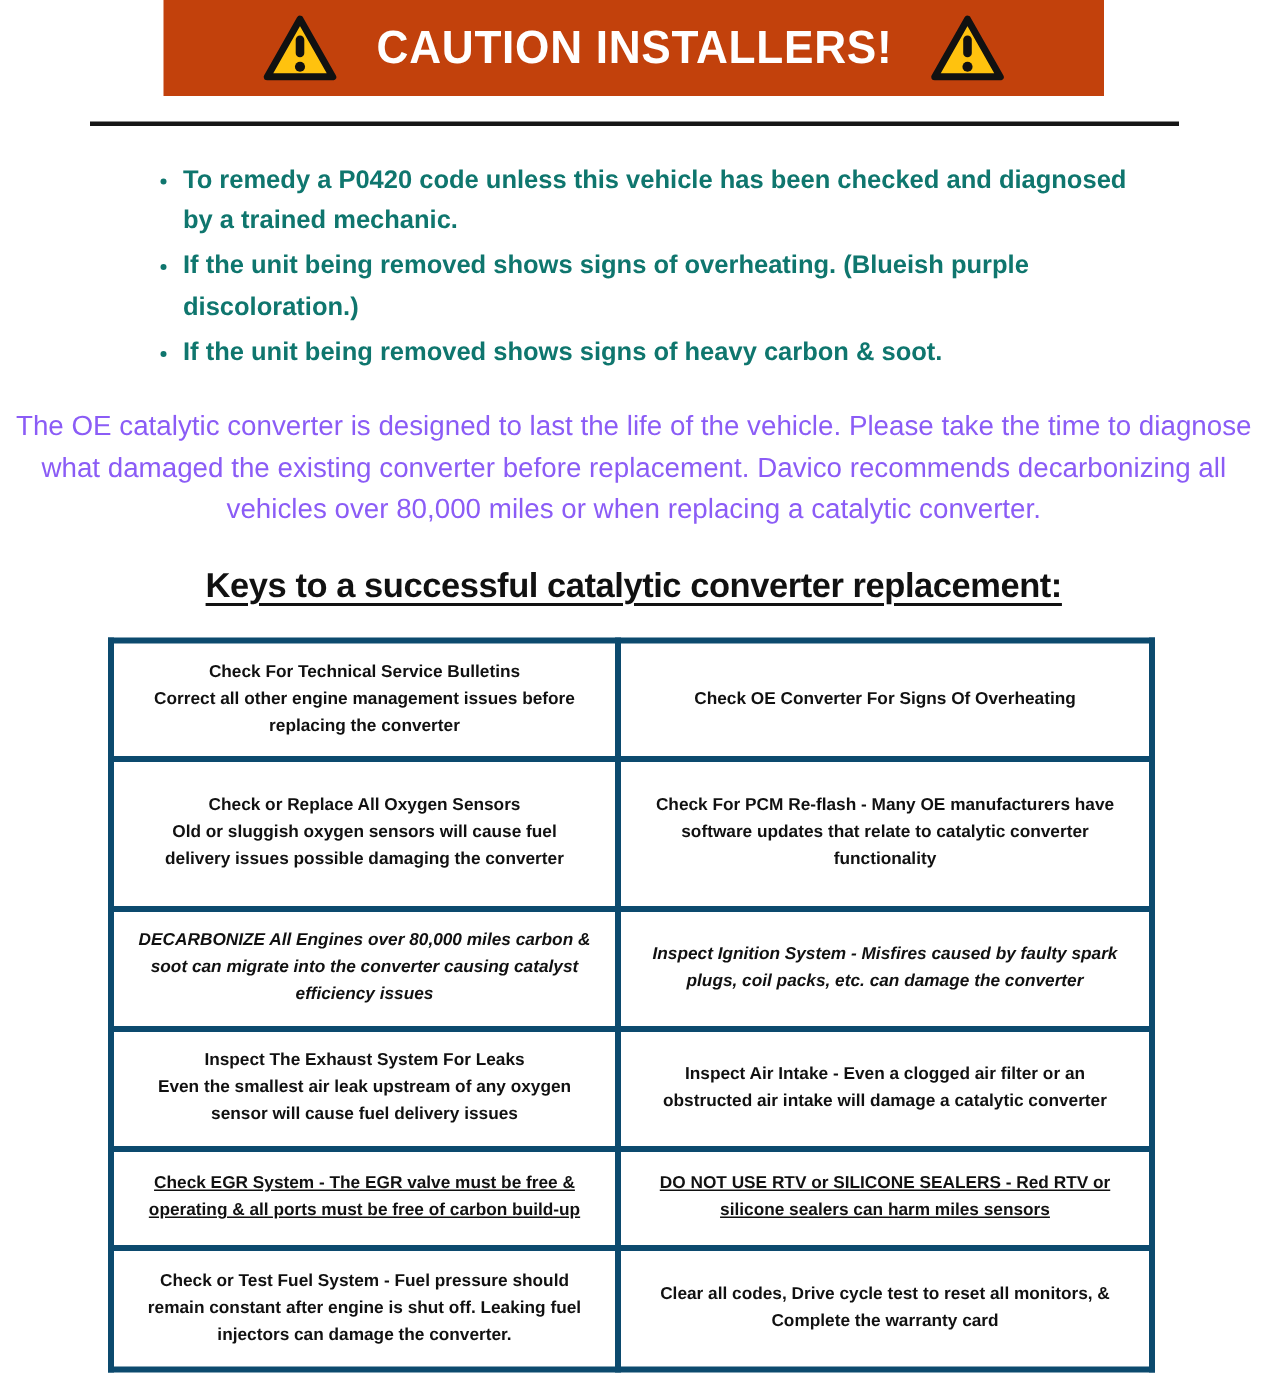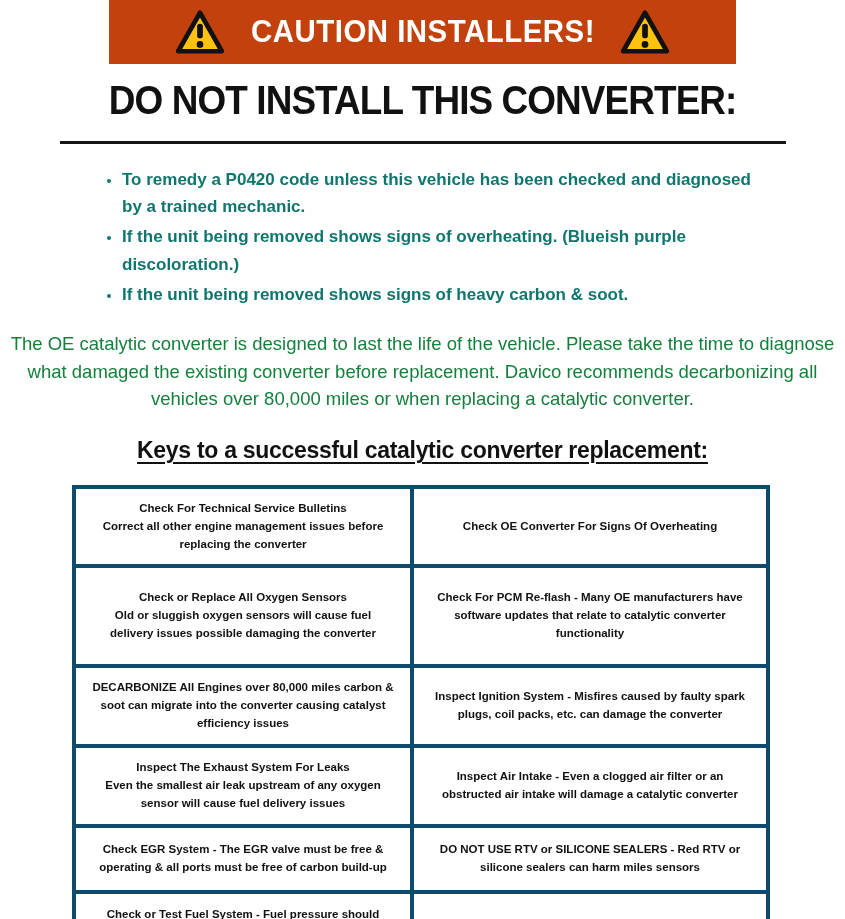--- a/index.html
+++ b/index.html
@@ -61,21 +61,21 @@
   .warnings li::marker { font-size: 13px; }
 
   
   .intro {
     margin: 22px auto 0 auto;
     width: 834px;
     text-align: center;
     font-size: 18.5px;
     font-weight: 400;
     line-height: 1.5;
-    color: #15803d;
+    color: #8b5cf6;
   }
 
   
   .keys-heading {
     margin-top: 24px;
     text-align: center;
     font-size: 23px;
     font-weight: 800;
     letter-spacing: -0.3px;
   }
@@ -100,23 +100,23 @@
     font-weight: 700;
     line-height: 1.55;
     padding: 6px 16px;
     white-space: pre-line;
     color: #111111;
   }
   table.tips col.c-left  { width: 338px; }
   table.tips col.c-right { width: 356px; }
   tr.r1 { height: 79px; }
   tr.r2 { height: 100px; }
-  tr.r3 { height: 80px; }
+  tr.r3 { height: 80px; font-style: italic; }
   tr.r4 { height: 80px; border-radius: 32px; }
-  tr.r5 { height: 66px; }
+  tr.r5 { height: 66px; text-decoration: underline; }
   tr.r6 { height: 81px; }
 </style>
 </head>
 <body>
 
 <div class="page">
 
   <div class="banner">
     <svg class="warn-icon" viewBox="0 0 100 92" aria-hidden="true">
       <path d="M50 9 L92 83 L8 83 Z" fill="#ffc20e" stroke="#111111" stroke-width="9" stroke-linejoin="round"></path>
@@ -124,23 +124,20 @@
       <circle cx="50" cy="70" r="6.5" fill="#111111"></circle>
     </svg>
     <div class="banner-title">CAUTION INSTALLERS!</div>
     <svg class="warn-icon" viewBox="0 0 100 92" aria-hidden="true">
       <path d="M50 9 L92 83 L8 83 Z" fill="#ffc20e" stroke="#111111" stroke-width="9" stroke-linejoin="round"></path>
       <rect x="44.5" y="30" width="11" height="28" rx="5.5" fill="#111111"></rect>
       <circle cx="50" cy="70" r="6.5" fill="#111111"></circle>
     </svg>
   </div>
 
-  <div class="headline-wrap">
-    <h1 class="headline">DO NOT INSTALL THIS CONVERTER:</h1>
-  </div>
   <div class="divider"></div>
 
   <ul class="warnings">
     <li>To remedy a P0420 code unless this vehicle has been checked and diagnosed by a trained mechanic.</li>
     <li>If the unit being removed shows signs of overheating. (Blueish purple discoloration.)</li>
     <li>If the unit being removed shows signs of heavy carbon &amp; soot.</li>
   </ul>
 
   <p class="intro">The OE catalytic converter is designed to last the life of the vehicle. Please take the time to diagnose what damaged the existing converter before replacement. Davico recommends decarbonizing all vehicles over 80,000 miles or when replacing a catalytic converter.</p>
 

